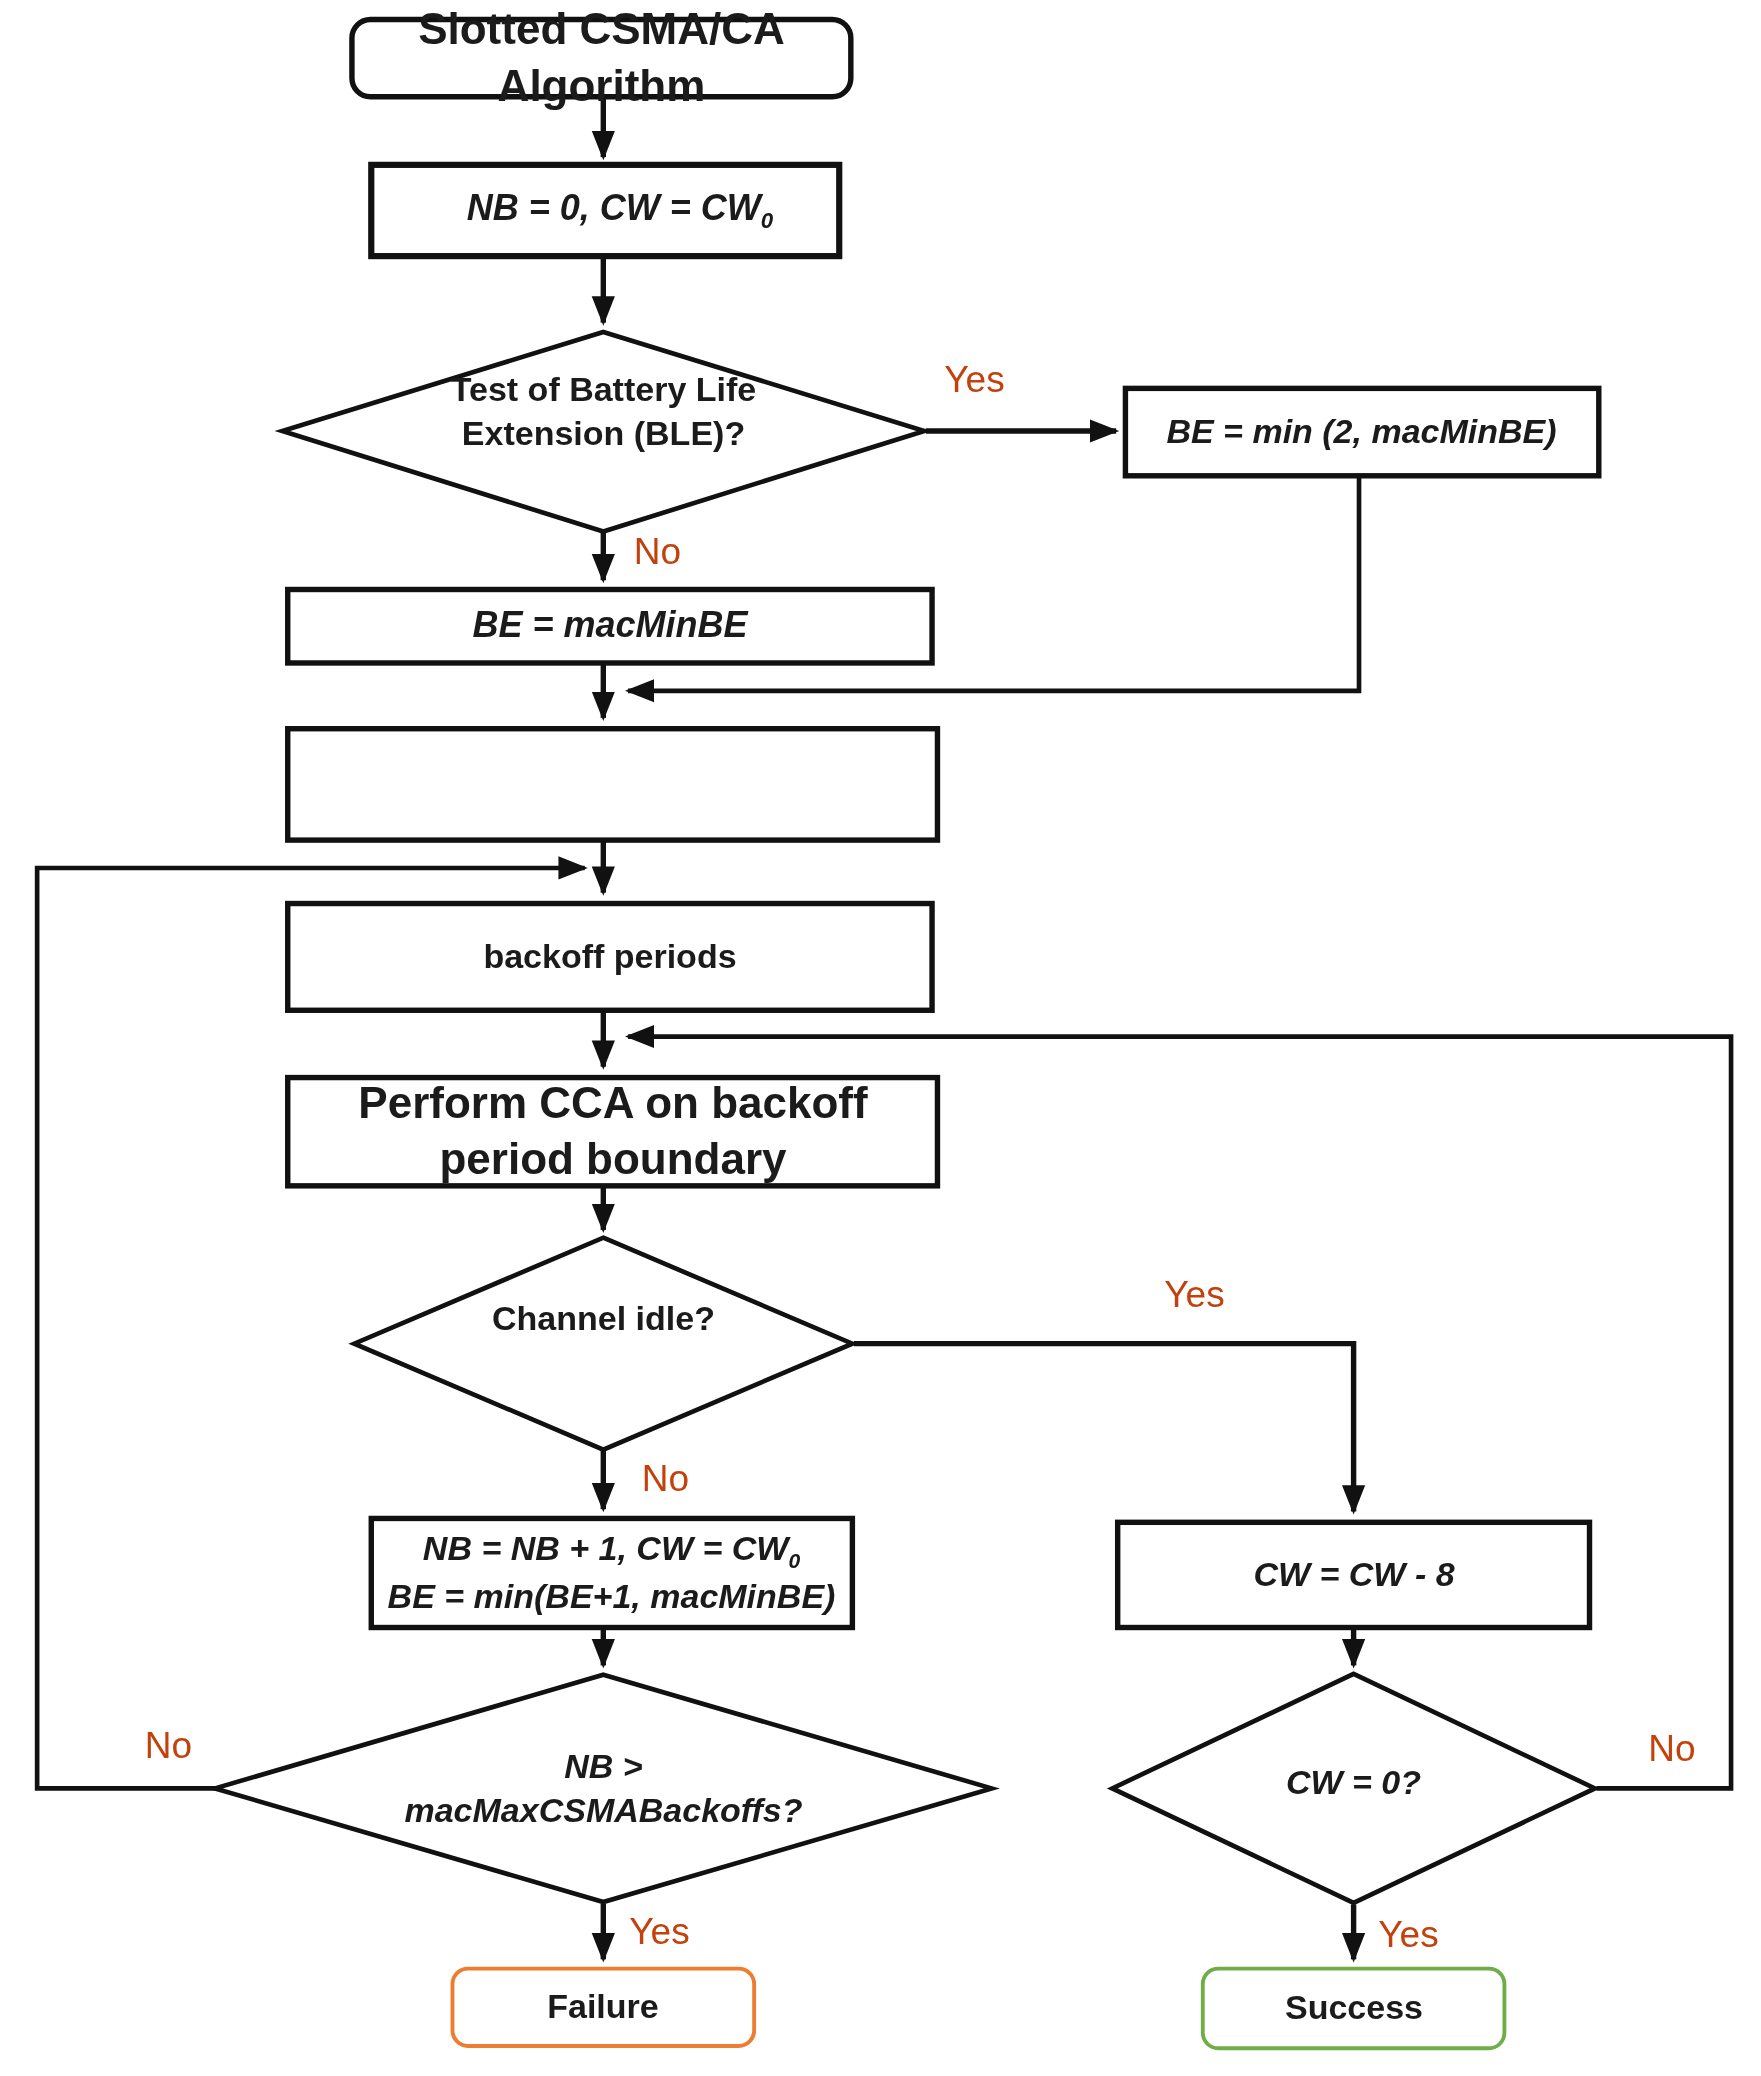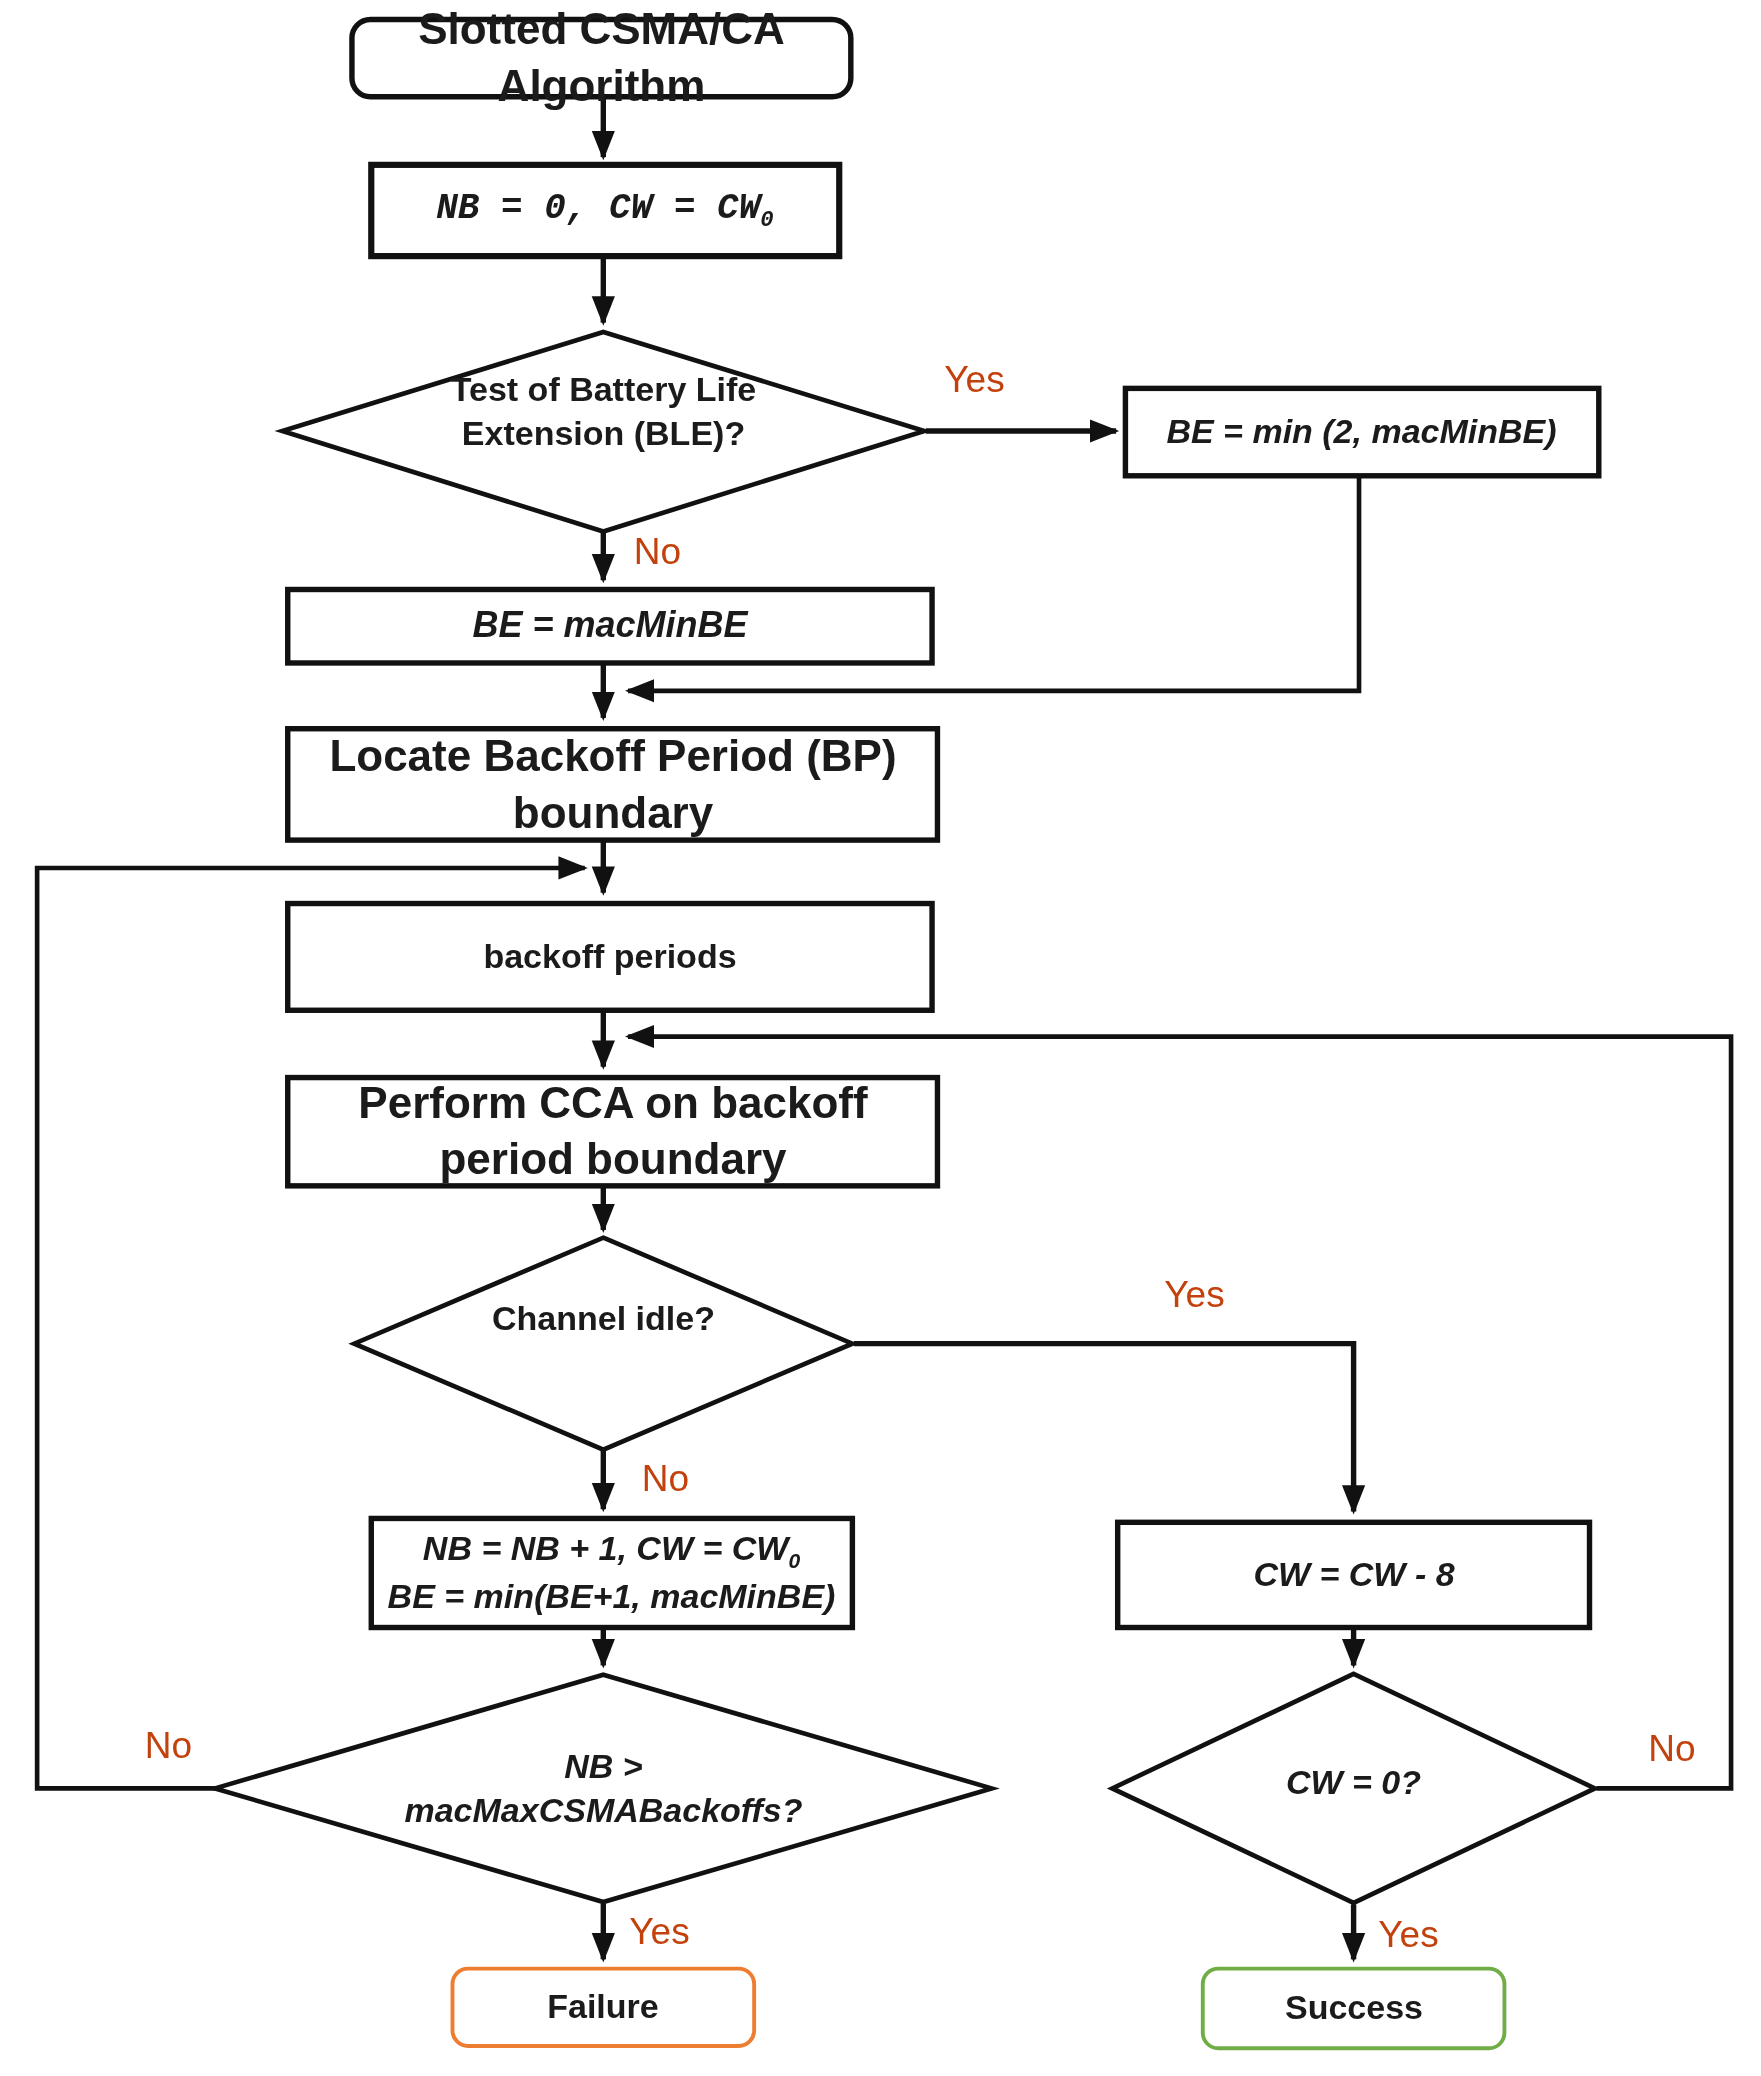--- a/index.html
+++ b/index.html
@@ -76,36 +76,35 @@
       <polygon points="780,2165 1282,2312 780,2459 278,2312" stroke-width="6"></polygon>
       <rect x="1445" y="1968" width="610" height="136" stroke-width="7"></rect>
       <polygon points="1750,2164 2062,2312 1750,2460 1438,2312" stroke-width="6"></polygon>
       <rect x="585" y="2545" width="390" height="100" rx="20" stroke-width="5" stroke="#ED7D31"></rect>
       <rect x="1555" y="2545" width="390" height="103" rx="20" stroke-width="5" stroke="#70AD47"></rect>
     </g>
   </svg>
 
   <div class="lbl node-text" style="left:352px; top:19.3px; width:499px; height:77px;">Slotted CSMA/CA Algorithm</div>
 
-  <div class="lbl formula" style="left:371px; top:165px; width:468px; height:91px;font-family:Liberation Mono, monospace;">
+  <div class="lbl formula" style="left:386px; top:165px; width:468px; height:91px;">
     <div><span>NB = 0, CW = CW</span><sub>0</sub></div>
   </div>
 
   <div class="lbl node-text small" style="left:410px; top:334px; width:387px; height:155px;text-align:center;">
     <div>
       <div>Test of Battery Life</div>
       <div>Extension (BLE)?</div>
     </div>
   </div>
 
   <div class="lbl formula small" style="left:1125px; top:388px; width:473px; height:87px;">BE = min (2, macMinBE)</div>
 
   <div class="lbl formula" style="left:288px; top:589px; width:644px; height:73px;">BE = macMinBE</div>
 
-  <div class="lbl node-text" style="left:288px; top:729px; width:650px; height:111px;">Locate Backoff Period (BP) boundary</div>
 
   <div class="lbl node-text small" style="left:288px; top:903px; width:644px; height:107px;">
     <div>
       <div>backoff periods</div>
     </div>
   </div>
 
   <div class="lbl node-text small" style="left:410px; top:1276px; width:387px; height:85px;">Channel idle?</div>
 
   <div class="lbl node-text" style="left:288px; top:1077px; width:650px; height:108px;">Perform CCA on backoff period boundary</div>

